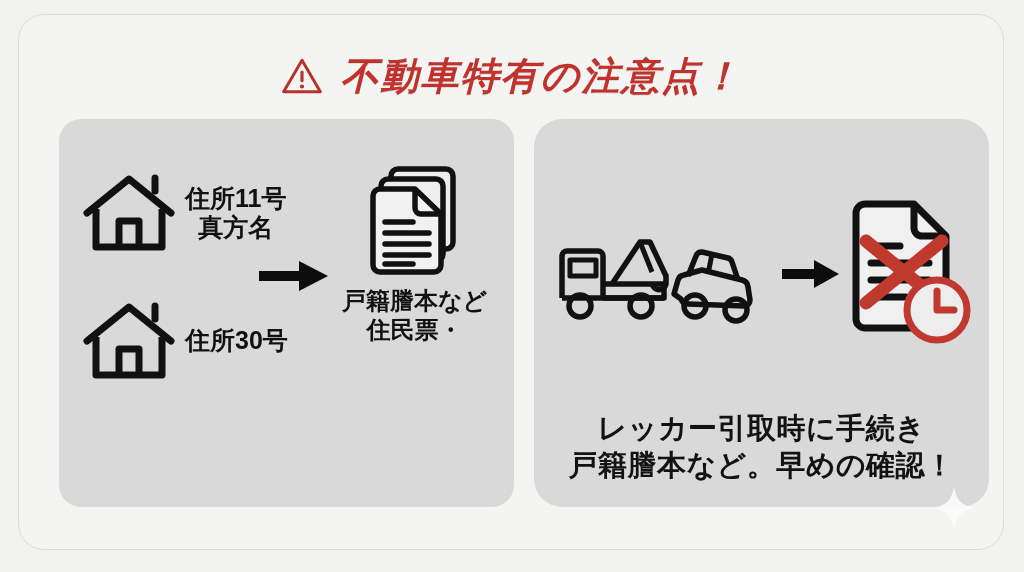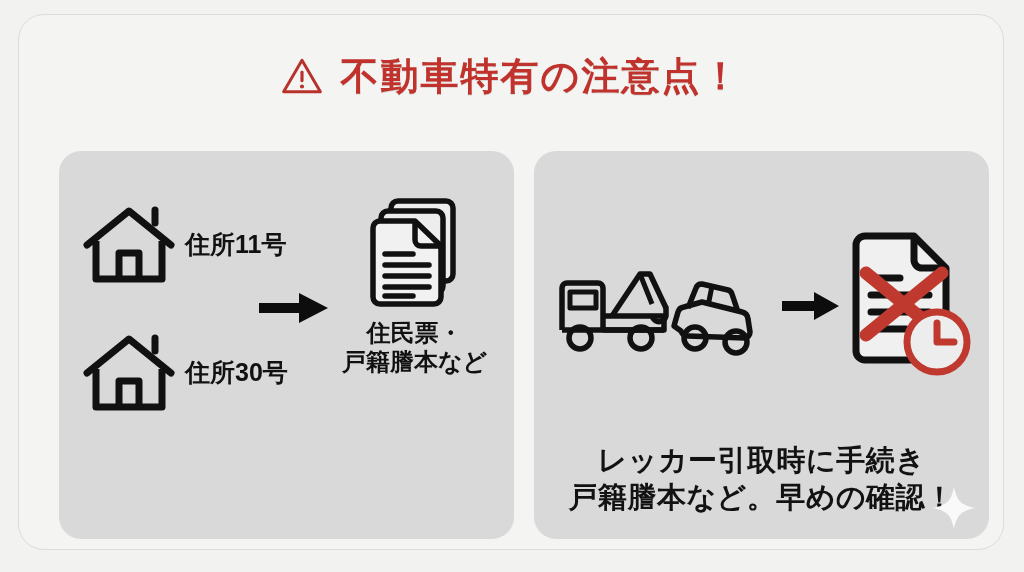--- a/index.html
+++ b/index.html
@@ -30,48 +30,49 @@
   
   .title-row {
     position: absolute;
     left: 0;
     top: 40px;
     width: 100%;
     display: flex;
     align-items: center;
     justify-content: center;
     gap: 18px;
+    font-style: italic;
   }
   .warn-icon {
     width: 42px;
     height: 42px;
     flex: 0 0 auto;
     display: block;
   }
   .title-text {
     font-size: 38px;
     font-weight: 700;
     color: #c0322b;
     letter-spacing: 2px;
     line-height: 1;
     white-space: nowrap;
     text-shadow: 0 1px 0 rgba(0,0,0,0.10);
   }
 
   
   .card {
     position: absolute;
-    top: 136px;
+    top: 104px;
     height: 388px;
     box-sizing: border-box;
     background: #d9d9d9;
     border-radius: 22px;
   }
   .card-left  { left: 40px;  width: 455px; }
-  .card-right { left: 515px; width: 455px; }
+  .card-right { left: 515px; width: 455px; border-radius: 28px; }
 
   
   .rowset {
     position: absolute;
     left: 0;
     top: 28px;
     width: 100%;
     height: 260px;
   }
   .house-block {
@@ -190,20 +191,21 @@
 
       <div class="house-block top">
         <svg class="house-icon" viewBox="0 0 96 88">
           <path d="M6 44 L48 10 L90 44" fill="none" stroke="#111" stroke-width="7" stroke-linecap="round" stroke-linejoin="round"></path>
           <path d="M74 22 V9" fill="none" stroke="#111" stroke-width="7" stroke-linecap="round"></path>
           <path d="M15 40 V78 H81 V40" fill="none" stroke="#111" stroke-width="7" stroke-linejoin="round"></path>
           <path d="M38 78 V52 H58 V78" fill="none" stroke="#111" stroke-width="7" stroke-linejoin="round"></path>
         </svg>
         <div class="addr-label">
           <div>住所11号</div>
+          <div>真方名</div>
         </div>
       </div>
 
       <div class="house-block bottom">
         <svg class="house-icon" viewBox="0 0 96 88">
           <path d="M6 44 L48 10 L90 44" fill="none" stroke="#111" stroke-width="7" stroke-linecap="round" stroke-linejoin="round"></path>
           <path d="M74 22 V9" fill="none" stroke="#111" stroke-width="7" stroke-linecap="round"></path>
           <path d="M15 40 V78 H81 V40" fill="none" stroke="#111" stroke-width="7" stroke-linejoin="round"></path>
           <path d="M38 78 V52 H58 V78" fill="none" stroke="#111" stroke-width="7" stroke-linejoin="round"></path>
         </svg>
@@ -222,22 +224,22 @@
           <rect x="18" y="14" width="62" height="82" rx="7" fill="#ededed" stroke="#111" stroke-width="5.5"></rect>
           <path d="M10 31 a7 7 0 0 1 7-7 H52 L78 49 V100 a7 7 0 0 1 -7 7 H17 a7 7 0 0 1 -7 -7 Z" fill="#f1f1f1" stroke="#111" stroke-width="5.5" stroke-linejoin="round"></path>
           <path d="M52 24 V43 a6 6 0 0 0 6 6 H78" fill="none" stroke="#111" stroke-width="5.5" stroke-linejoin="round"></path>
           <path d="M22 57 H50" stroke="#111" stroke-width="5.5" stroke-linecap="round"></path>
           <path d="M22 68 H66" stroke="#111" stroke-width="5.5" stroke-linecap="round"></path>
           <path d="M22 79 H66" stroke="#111" stroke-width="5.5" stroke-linecap="round"></path>
           <path d="M22 90 H66" stroke="#111" stroke-width="5.5" stroke-linecap="round"></path>
           <path d="M22 99 H50" stroke="#111" stroke-width="5.5" stroke-linecap="round"></path>
         </svg>
         <div class="docs-label">
+          <div>戸籍謄本など</div>
           <div>住民票・</div>
-          <div>戸籍謄本など</div>
         </div>
       </div>
 
     </div>
 
   </div>
 
   <div class="card card-right">
 
     <div class="tow-group">

